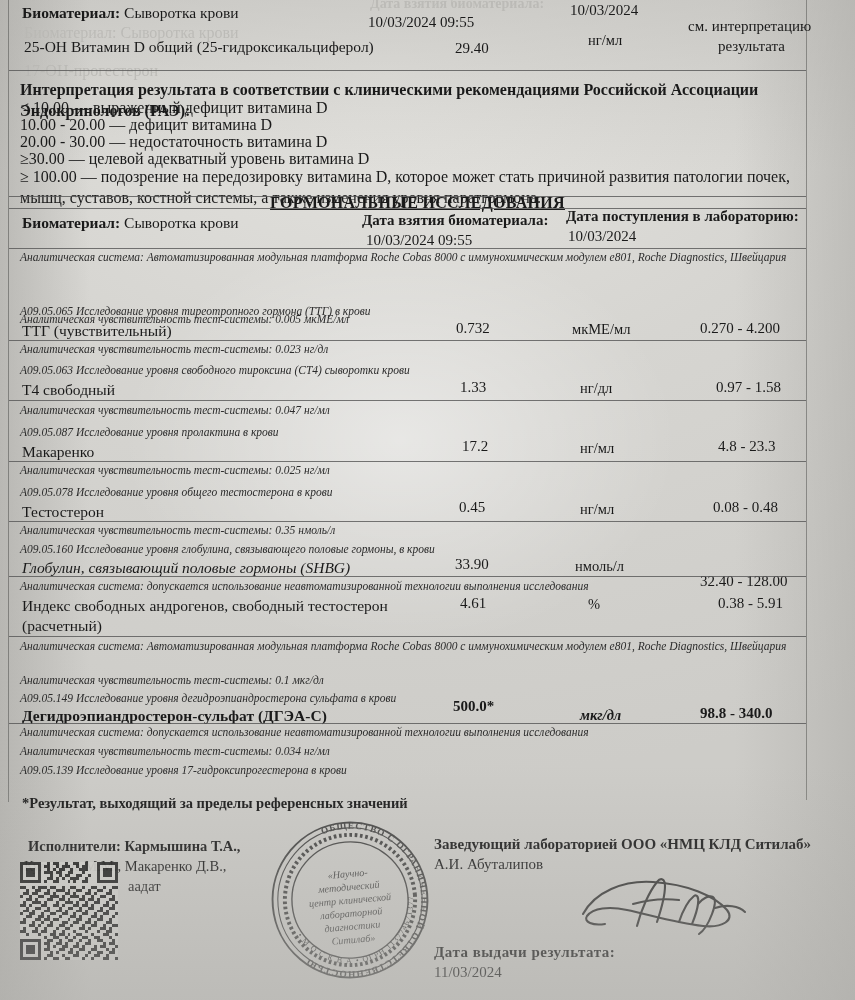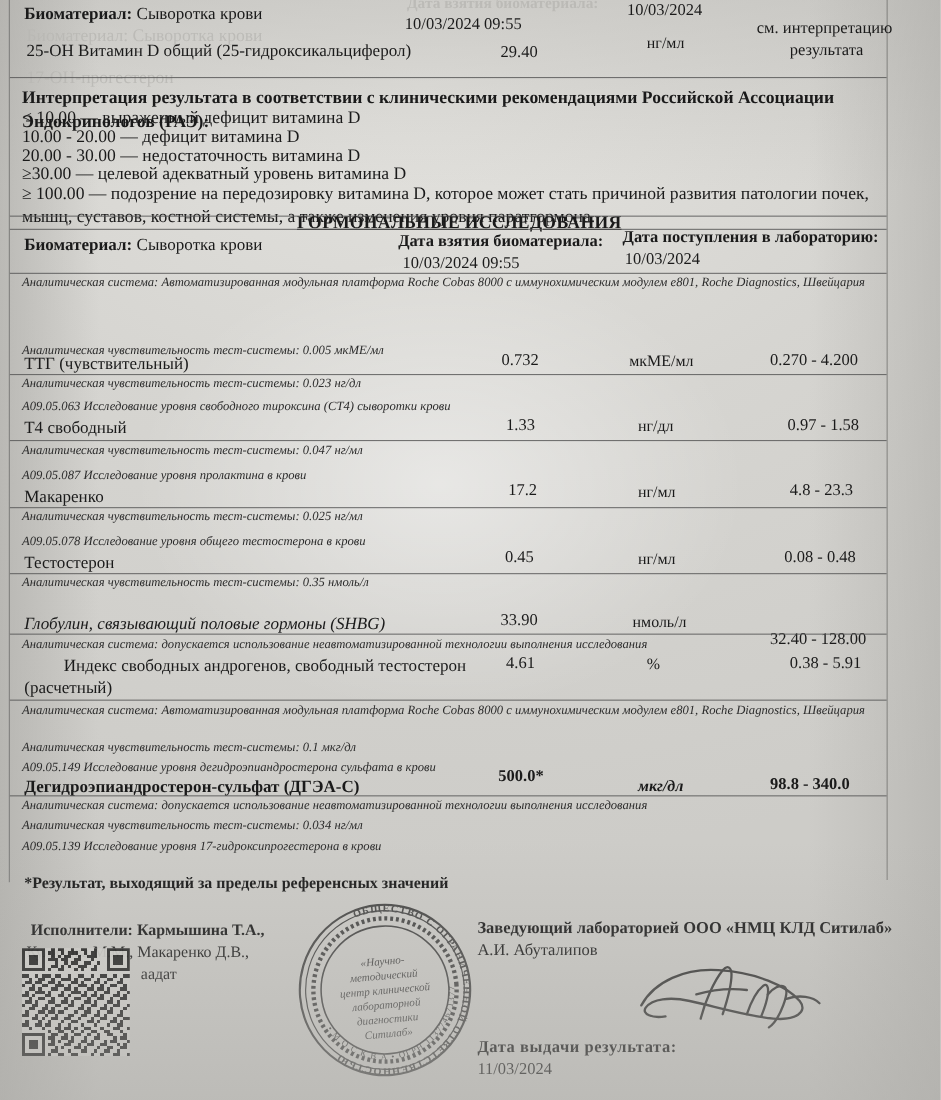--- a/index.html
+++ b/index.html
@@ -109,20 +109,21 @@
   </div>
   <div class="t b" style="left:362px;top:212px;font-size:15px;">Дата взятия биоматериала:</div>
   <div class="t" style="left:366px;top:232px;font-size:15px;">10/03/2024 09:55</div>
   <div class="t b" style="left:566px;top:208px;font-size:15px;">Дата поступления в лабораторию:</div>
   <div class="t" style="left:568px;top:228px;font-size:15px;">10/03/2024</div>
 
   <div class="rule" style="left:9px;top:248px;width:797px;"></div>
 
   <div class="wrapt note" style="left:20px;top:250px;width:770px;">Аналитическая система: Автоматизированная модульная платформа Roche Cobas 8000 с иммунохимическим модулем e801, Roche Diagnostics, Швейцария</div>
   <div class="t note" style="left:20px;top:285px;margin-top:28px;">Аналитическая чувствительность тест-системы: 0.005 мкМЕ/мл</div>
+  <div class="t note" style="left:20px;top:305px;">A09.05.065 Исследование уровня тиреотропного гормона (ТТГ) в крови</div>
   <div class="t" style="left:22px;top:322px;font-size:15.5px;">ТТГ (чувствительный)</div>
   <div class="val" style="left:456px;top:320px;">0.732</div>
   <div class="unit" style="left:572px;top:321px;">мкМЕ/мл</div>
   <div class="ref" style="left:700px;top:320px;">0.270 - 4.200</div>
   <div class="rule" style="left:9px;top:340px;width:797px;"></div>
 
   <div class="t note" style="left:20px;top:343px;">Аналитическая чувствительность тест-системы: 0.023 нг/дл</div>
   <div class="t note" style="left:20px;top:364px;">A09.05.063 Исследование уровня свободного тироксина (СТ4) сыворотки крови</div>
   <div class="t" style="left:22px;top:381px;font-size:15.5px;">Т4 свободный</div>
   <div class="val" style="left:460px;top:379px;">1.33</div>
@@ -140,28 +141,29 @@
 
   <div class="t note" style="left:20px;top:464px;">Аналитическая чувствительность тест-системы: 0.025 нг/мл</div>
   <div class="t note" style="left:20px;top:486px;">A09.05.078 Исследование уровня общего тестостерона в крови</div>
   <div class="t" style="left:22px;top:503px;font-size:15.5px;">Тестостерон</div>
   <div class="val" style="left:459px;top:499px;">0.45</div>
   <div class="unit" style="left:580px;top:501px;">нг/мл</div>
   <div class="ref" style="left:713px;top:499px;">0.08 - 0.48</div>
   <div class="rule" style="left:9px;top:521px;width:797px;"></div>
 
   <div class="t note" style="left:20px;top:524px;">Аналитическая чувствительность тест-системы: 0.35 нмоль/л</div>
+  <div class="t note" style="left:20px;top:543px;">A09.05.160 Исследование уровня глобулина, связывающего половые гормоны, в крови</div>
   <div class="t" style="left:22px;top:559px;font-size:15.5px;font-style:italic;">Глобулин, связывающий половые гормоны (SHBG)</div>
   <div class="val" style="left:455px;top:556px;">33.90</div>
   <div class="unit" style="left:575px;top:558px;">нмоль/л</div>
   <div class="ref" style="left:700px;top:556px;margin-top:17px;">32.40 - 128.00</div>
   <div class="rule" style="left:9px;top:576px;width:797px;"></div>
 
   <div class="t note" style="left:20px;top:580px;">Аналитическая система: допускается использование неавтоматизированной технологии выполнения исследования</div>
-  <div class="t" style="left:22px;top:597px;font-size:15.5px;margin-left:36px;">Индекс свободных андрогенов, свободный тестостерон</div>
+  <div class="t" style="left:22px;top:597px;font-size:15.5px;">Индекс свободных андрогенов, свободный тестостерон</div>
   <div class="t" style="left:22px;top:617px;font-size:15.5px;">(расчетный)</div>
   <div class="val" style="left:460px;top:595px;">4.61</div>
   <div class="unit" style="left:588px;top:596px;">%</div>
   <div class="ref" style="left:718px;top:595px;">0.38 - 5.91</div>
   <div class="rule" style="left:9px;top:636px;width:797px;"></div>
 
   <div class="wrapt note" style="left:20px;top:639px;width:770px;">Аналитическая система: Автоматизированная модульная платформа Roche Cobas 8000 с иммунохимическим модулем e801, Roche Diagnostics, Швейцария</div>
   <div class="t note" style="left:20px;top:674px;">Аналитическая чувствительность тест-системы: 0.1 мкг/дл</div>
   <div class="t note" style="left:20px;top:692px;">A09.05.149 Исследование уровня дегидроэпиандростерона сульфата в крови</div>
   <div class="t b" style="left:22px;top:707px;font-size:15.5px;">Дегидроэпиандростерон-сульфат (ДГЭА-С)</div>

